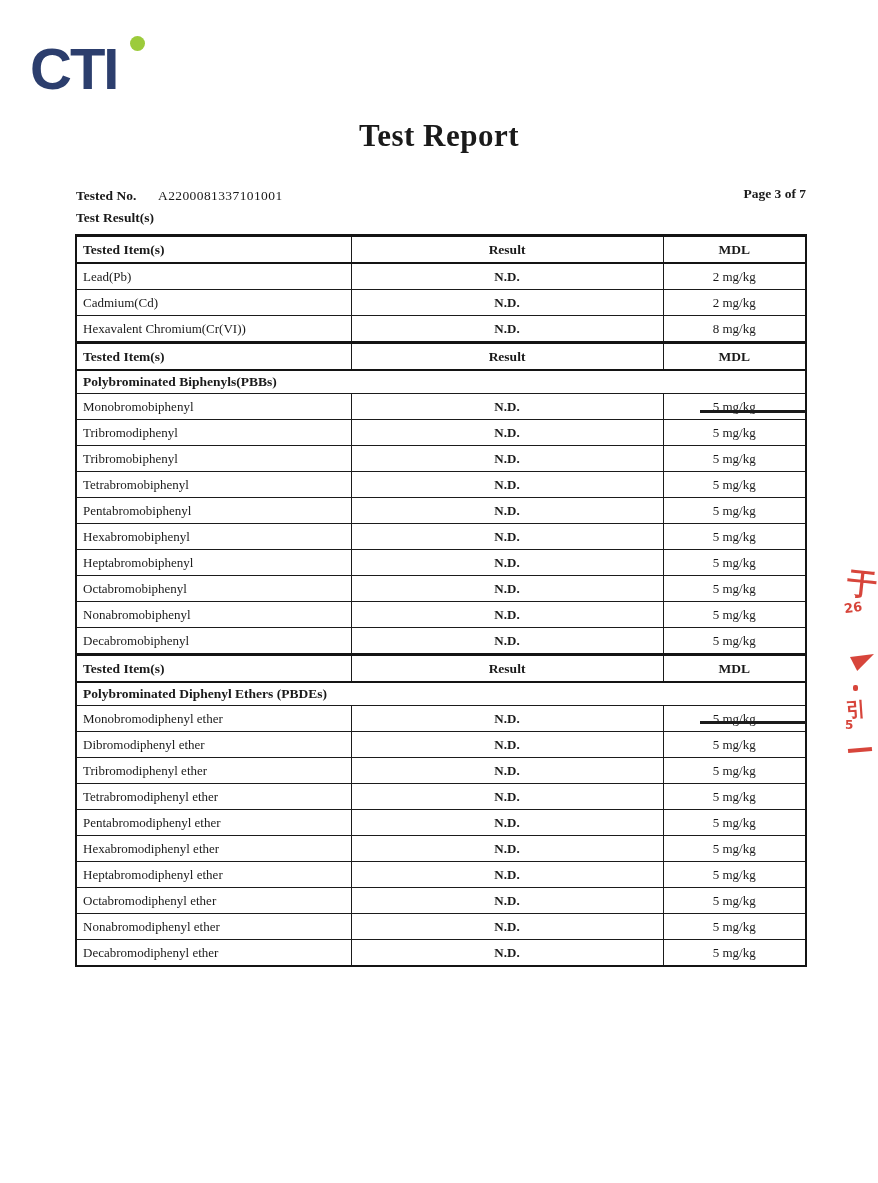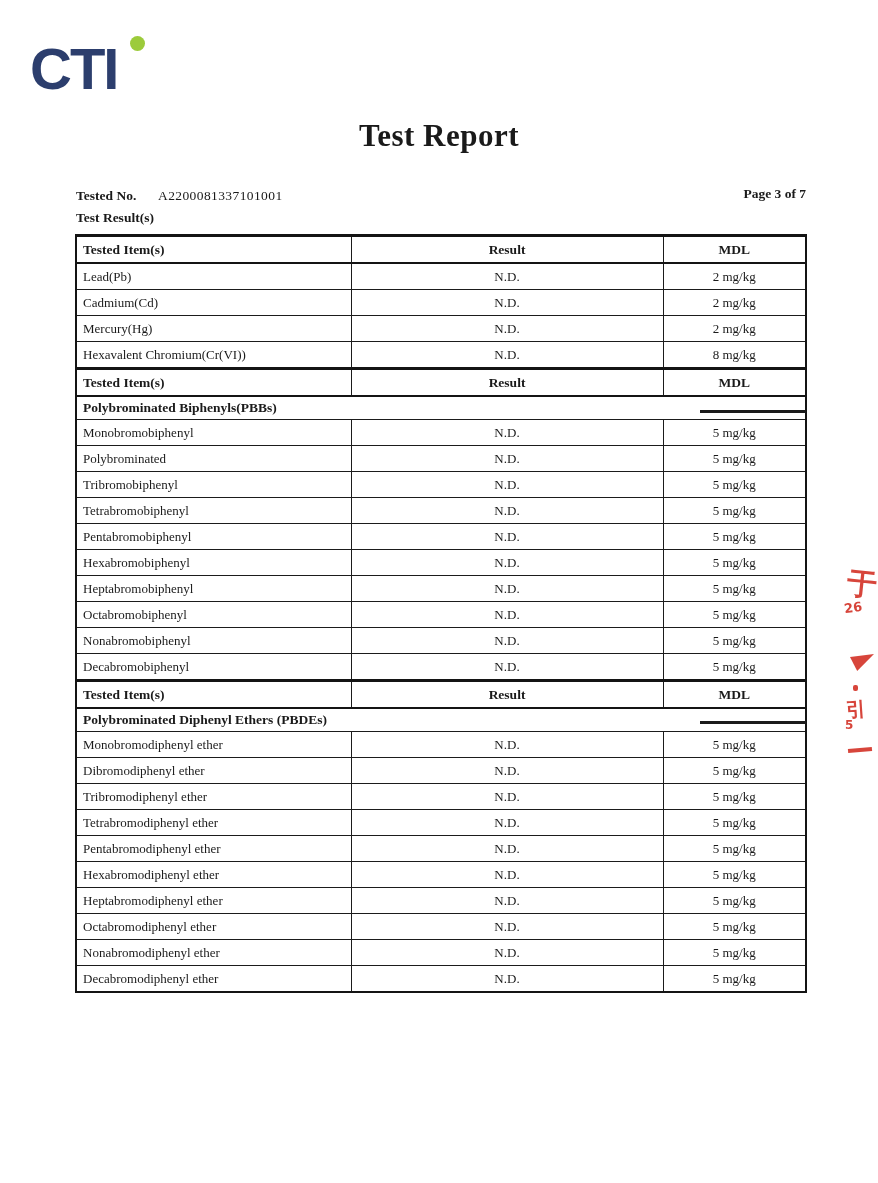--- a/index.html
+++ b/index.html
@@ -47,21 +47,21 @@
     font-size:13px;
   }
   .results-table td{
     border:1px solid #1b1b1b;
     padding:0 6px;height:25px;
     overflow:hidden;white-space:nowrap;
     background:#ffffff;
   }
   .results-table{border:2px solid #141414;}
   .results-table .c0{text-align:left;}
-  .results-table .c1{text-align:center;}
+  .results-table .c1{text-align:center;font-weight:bold;}
   .results-table .c2{text-align:center;}
   .results-table tr.head-row td{
     font-weight:bold;font-size:13.5px;
     border-top:3px solid #141414;
     border-bottom:2px solid #141414;
   }
   .results-table tr.group-row td{
     font-weight:bold;font-size:13.5px;height:22px;
   }
   .artifact{position:absolute;background:#1b1b1b;}
@@ -114,44 +114,39 @@
           <td class="c0">Lead(Pb)</td>
           <td class="c1">N.D.</td>
           <td class="c2">2 mg/kg</td>
         </tr>
         <tr>
           <td class="c0">Cadmium(Cd)</td>
           <td class="c1">N.D.</td>
           <td class="c2">2 mg/kg</td>
         </tr>
         <tr>
-          <td class="c0">Mercury(Hg)</td>
-          <td class="c1">N.D.</td>
-          <td class="c2">2 mg/kg</td>
-        </tr>
-        <tr>
           <td class="c0">Hexavalent Chromium(Cr(VI))</td>
           <td class="c1">N.D.</td>
           <td class="c2">8 mg/kg</td>
         </tr>
         <tr class="head-row">
           <td class="c0">Tested Item(s)</td>
           <td class="c1">Result</td>
           <td class="c2">MDL</td>
         </tr>
         <tr class="group-row">
           <td colspan="3" class="c0">Polybrominated Biphenyls(PBBs)</td>
         </tr>
         <tr>
           <td class="c0">Monobromobiphenyl</td>
           <td class="c1">N.D.</td>
           <td class="c2">5 mg/kg</td>
         </tr>
         <tr>
-          <td class="c0">Polybrominated</td>
+          <td class="c0">Tribromodiphenyl</td>
           <td class="c1">N.D.</td>
           <td class="c2">5 mg/kg</td>
         </tr>
         <tr>
           <td class="c0">Tribromobiphenyl</td>
           <td class="c1">N.D.</td>
           <td class="c2">5 mg/kg</td>
         </tr>
         <tr>
           <td class="c0">Tetrabromobiphenyl</td>

